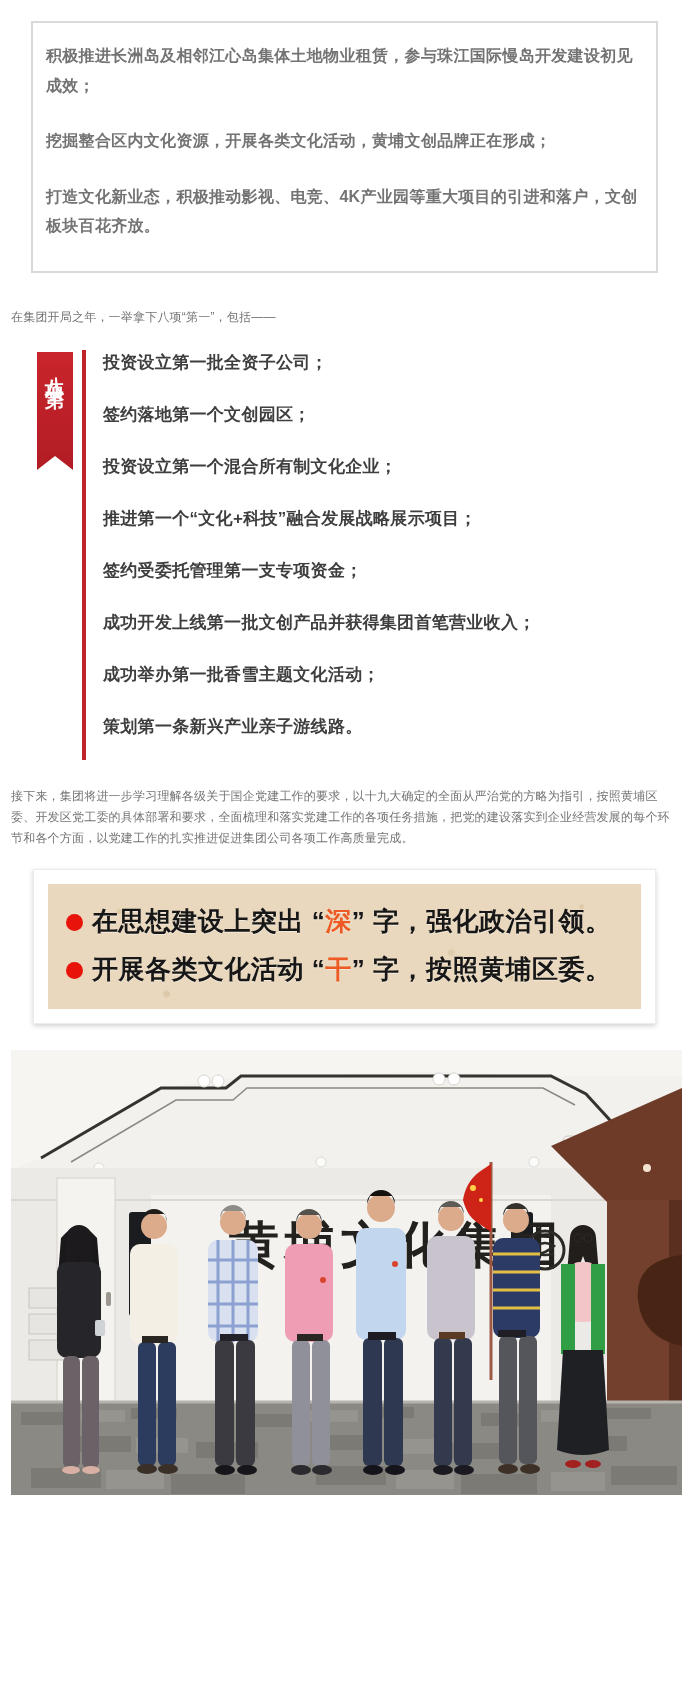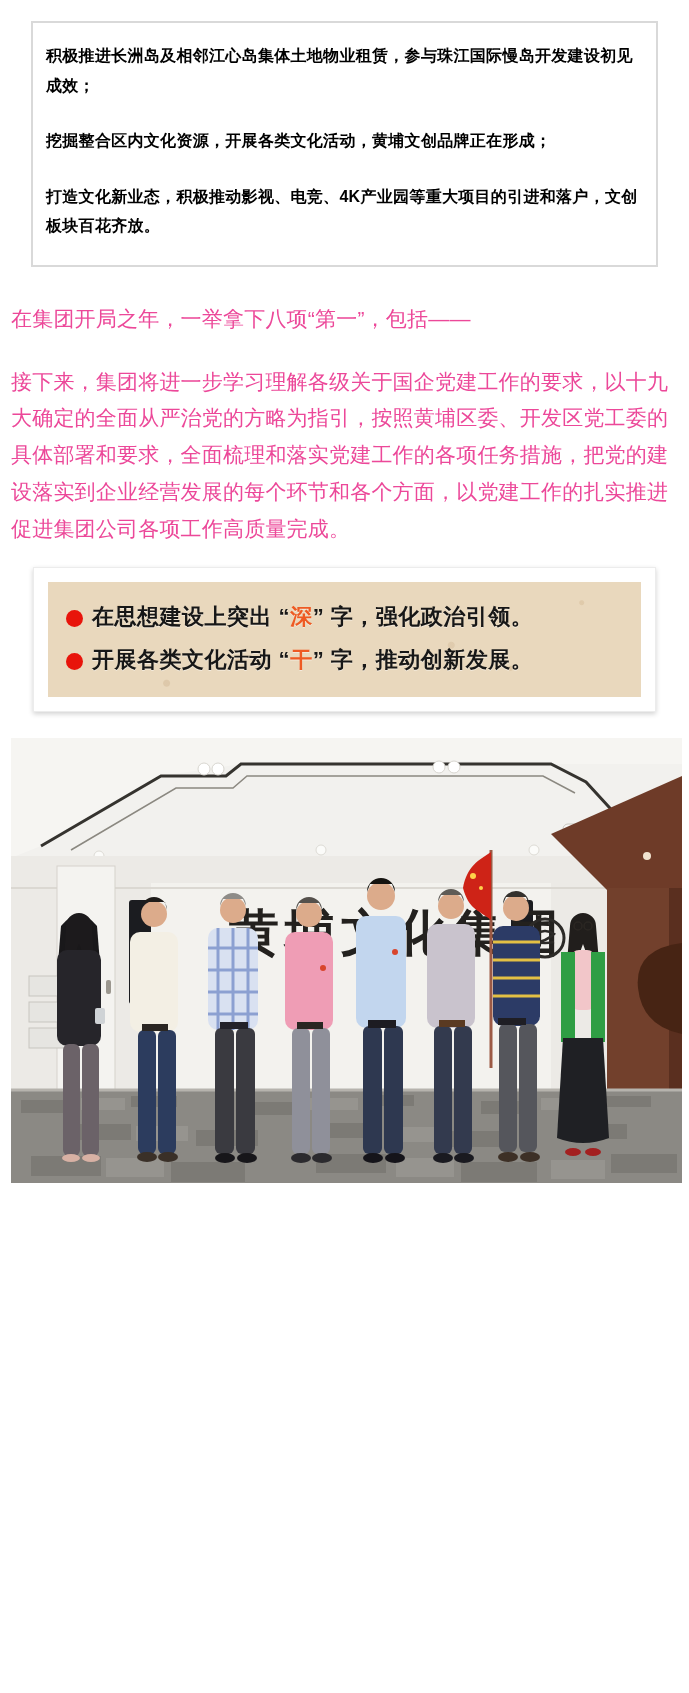--- a/index.html
+++ b/index.html
@@ -15,33 +15,33 @@
   
   .intro-box {
     margin:0 31px;
     border:2px solid #d9d9d9;
     background:#fff;
     padding:18px 13px 22px 13px;
   }
   .intro-box p {
     font-size:16px;
     font-weight:bold;
-    color:#000000;
+    color:#737373;
     line-height:1.85;
     margin-bottom:26px;
     letter-spacing:.3px;
   }
-  .intro-box p:last-child { margin-bottom:2px; }
+  .intro-box p:last-child { margin-bottom:8px; }
 
   
   .para {
     margin:26px 11px 0 11px;
-    font-size:21px;
+    font-size:12px;
     line-height:1.75;
-    color:#ec4899;
+    color:#737373;
     letter-spacing:.2px;
   }
   .lead { margin-top:34px; }
 
   
   .eight-firsts { position:relative; margin-top:22px; }
   .ribbon {
     position:absolute; left:37px; top:2px;
     width:36px; height:118px;
     background:linear-gradient(180deg,#c9252c 0%,#b21c24 100%);
@@ -100,21 +100,21 @@
   }
   .hl-row:last-child { margin-bottom:0; }
   .hl-bullet {
     width:17px; height:17px; border-radius:50%;
     background:#e8140b;
     flex:0 0 17px;
     margin-right:9px;
     margin-top:2px;
   }
   .hl-text {
-    font-size:22px;
+    font-size:26px;
     font-weight:bold;
     color:#171717;
     letter-spacing:.5px;
     text-shadow:0 1px 0 rgba(255,255,255,.45);
   }
   .hl-char { color:#ee5a23; }
 
   
   .photo {
     margin:26px 0 16px 11px;
@@ -130,32 +130,47 @@
 <div class="page">
 
   <div class="intro-box">
     <p>积极推进长洲岛及相邻江心岛集体土地物业租赁，参与珠江国际慢岛开发建设初见成效；</p>
     <p>挖掘整合区内文化资源，开展各类文化活动，黄埔文创品牌正在形成；</p>
     <p>打造文化新业态，积极推动影视、电竞、4K产业园等重大项目的引进和落户，文创板块百花齐放。</p>
   </div>
 
   <p class="para lead">在集团开局之年，一举拿下八项“第一”，包括——</p>
 
+  <div class="eight-firsts">
+    <div class="ribbon">
+      <span class="ribbon-label">八项第一</span>
+    </div>
+    <div class="firsts-list">
+      <p>投资设立第一批全资子公司；</p>
+      <p>签约落地第一个文创园区；</p>
+      <p>投资设立第一个混合所有制文化企业；</p>
+      <p>推进第一个“文化+科技”融合发展战略展示项目；</p>
+      <p>签约受委托管理第一支专项资金；</p>
+      <p>成功开发上线第一批文创产品并获得集团首笔营业收入；</p>
+      <p>成功举办第一批香雪主题文化活动；</p>
+      <p>策划第一条新兴产业亲子游线路。</p>
+    </div>
+  </div>
 
   <p class="para">接下来，集团将进一步学习理解各级关于国企党建工作的要求，以十九大确定的全面从严治党的方略为指引，按照黄埔区委、开发区党工委的具体部署和要求，全面梳理和落实党建工作的各项任务措施，把党的建设落实到企业经营发展的每个环节和各个方面，以党建工作的扎实推进促进集团公司各项工作高质量完成。</p>
 
   <div class="highlight-frame">
     <div class="highlight-inner">
       <div class="hl-row">
         <span class="hl-bullet"></span>
         <span class="hl-text"><span>在思想建设上突出 “</span><span class="hl-char">深</span><span>” 字，强化政治引领。</span></span>
       </div>
       <div class="hl-row">
         <span class="hl-bullet"></span>
-        <span class="hl-text"><span>开展各类文化活动 “</span><span class="hl-char">干</span><span>” 字，推动创新发展。</span></span>
+        <span class="hl-text"><span>开展各类文化活动 “</span><span class="hl-char">干</span><span>” 字，按照黄埔区委。</span></span>
       </div>
     </div>
   </div>
 
   <div class="photo">
     <svg width="671" height="445" viewBox="0 0 671 445" xmlns="http://www.w3.org/2000/svg">
 
       <g>
         <rect x="0" y="0" width="671" height="120" fill="#f2f1ee"></rect>
         <polygon points="0,0 671,0 671,26 540,26 430,22 230,26 150,38 30,108 0,120" fill="#f6f5f2"></polygon>

